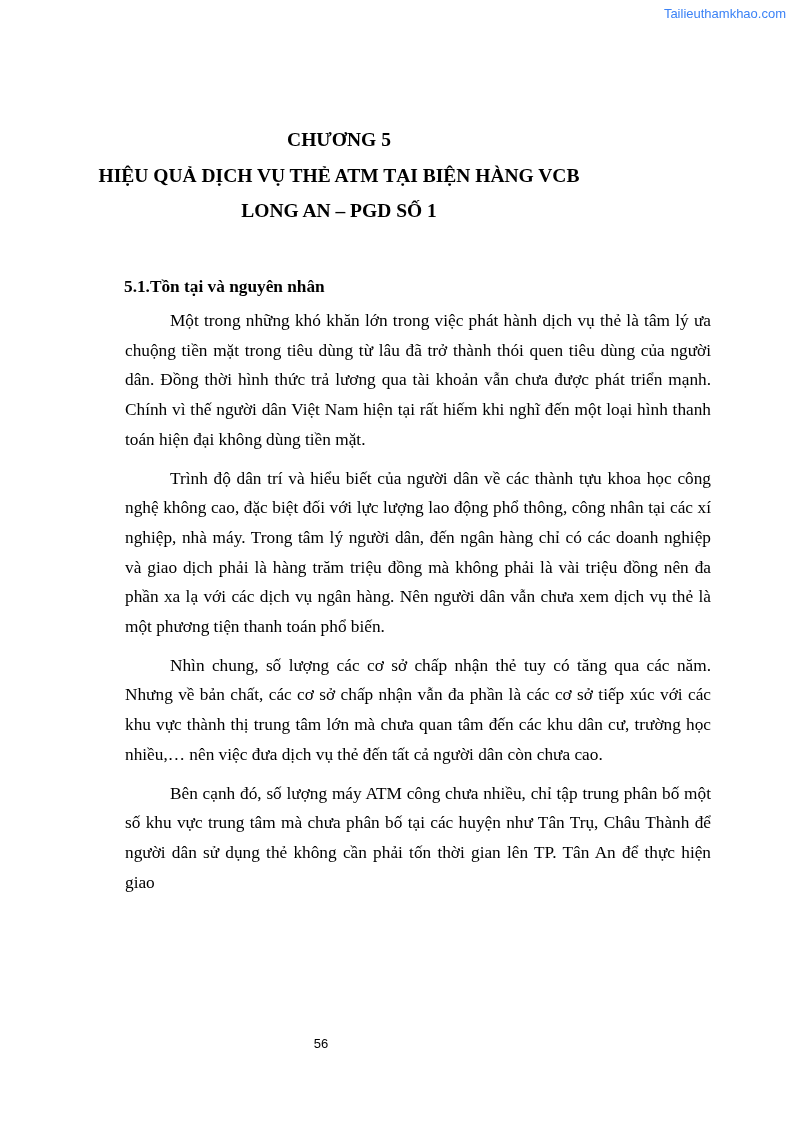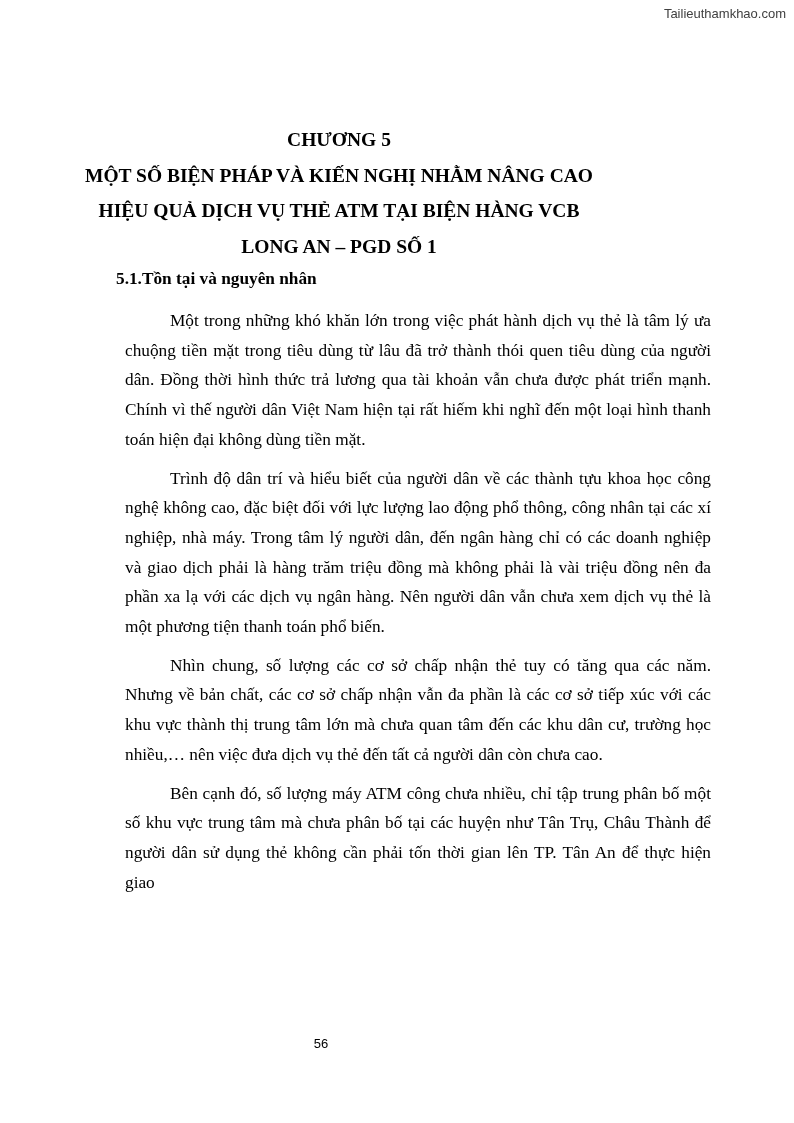--- a/index.html
+++ b/index.html
@@ -14,42 +14,42 @@
       overflow: hidden;
       font-family: "Liberation Serif", "DejaVu Serif", serif;
       color: #000000;
     }
     .watermark {
       position: absolute;
       top: 6px;
       right: 8px;
       font-family: "Liberation Sans", "DejaVu Sans", sans-serif;
       font-size: 13px;
-      color: #404040;
+      color: #3b82f6;
       letter-spacing: 0px;
     }
     .chapter {
       position: absolute;
       top: 122px;
       left: 0;
       width: 678px;
       text-align: center;
       font-weight: bold;
       font-size: 19.5px;
       line-height: 35.6px;
     }
     .chapter div { margin: 0; }
     .section-heading {
       position: absolute;
       top: 264px;
       left: 116px;
       font-weight: bold;
       font-size: 17.3px;
       line-height: 30px;
-      margin: 0;
+      margin: 8px;
     }
     .body-text {
       position: absolute;
       top: 297px;
       left: 116px;
       width: 604px;
       font-size: 17.3px;
       line-height: 29.7px;
     }
     .body-text p {
@@ -69,21 +69,20 @@
       color: #000000;
     }
   </style>
 </head>
 <body>
 
 <div class="watermark">Tailieuthamkhao.com</div>
 
 <div class="chapter">
   <div>CHƯƠNG 5</div>
-  <div>MỘT SỐ BIỆN PHÁP VÀ KIẾN NGHỊ NHẰM NÂNG CAO</div>
   <div>HIỆU QUẢ DỊCH VỤ THẺ ATM TẠI BIỆN HÀNG VCB</div>
   <div>LONG AN – PGD SỐ 1</div>
 </div>
 
 <h2 class="section-heading">5.1.Tồn tại và nguyên nhân</h2>
 
 <div class="body-text">
   <p>Một trong những khó khăn lớn trong việc phát hành dịch vụ thẻ là tâm lý ưa chuộng tiền mặt trong tiêu dùng từ lâu đã trở thành thói quen tiêu dùng của người dân. Đồng thời hình thức trả lương qua tài khoản vẫn chưa được phát triển mạnh. Chính vì thế người dân Việt Nam hiện tại rất hiếm khi nghĩ đến một loại hình thanh toán hiện đại không dùng tiền mặt.</p>
   <p>Trình độ dân trí và hiểu biết của người dân về các thành tựu khoa học công nghệ không cao, đặc biệt đối với lực lượng lao động phổ thông, công nhân tại các xí nghiệp, nhà máy. Trong tâm lý người dân, đến ngân hàng chỉ có các doanh nghiệp và giao dịch phải là hàng trăm triệu đồng mà không phải là vài triệu đồng nên đa phần xa lạ với các dịch vụ ngân hàng. Nên người dân vẫn chưa xem dịch vụ thẻ là một phương tiện thanh toán phổ biến.</p>
   <p>Nhìn chung, số lượng các cơ sở chấp nhận thẻ tuy có tăng qua các năm. Nhưng về bản chất, các cơ sở chấp nhận vẫn đa phần là các cơ sở tiếp xúc với các khu vực thành thị trung tâm lớn mà chưa quan tâm đến các khu dân cư, trường học nhiều,… nên việc đưa dịch vụ thẻ đến tất cả người dân còn chưa cao.</p>

